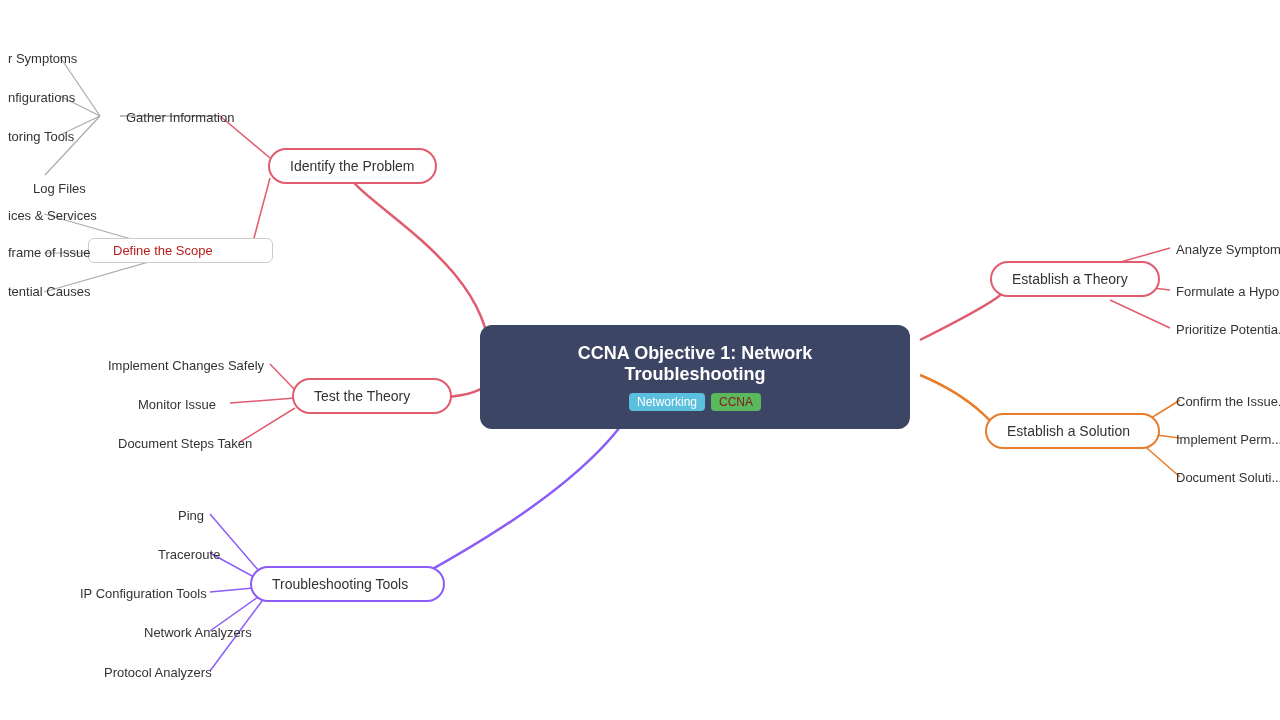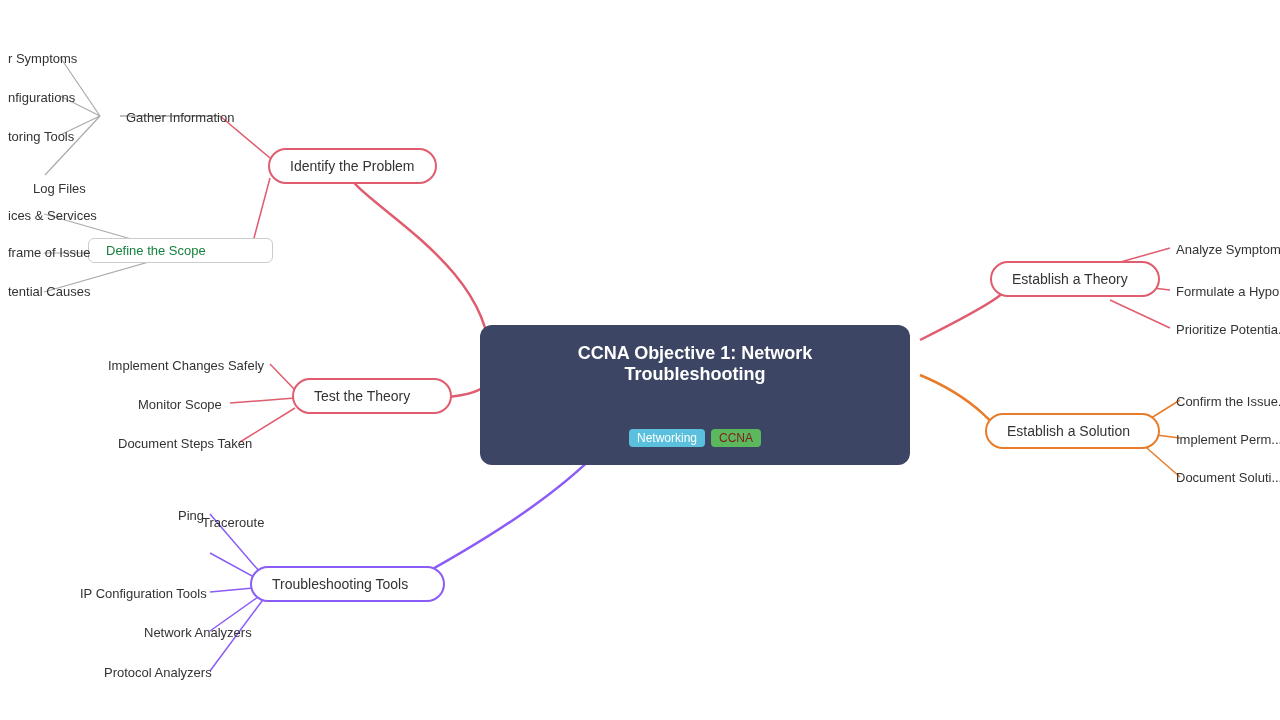--- a/index.html
+++ b/index.html
@@ -39,21 +39,20 @@
     .node-main .tags {
       display: flex;
       gap: 6px;
       justify-content: center;
     }
     .tag {
       border-radius: 4px;
       padding: 2px 8px;
       font-size: 12px;
       font-weight: 500;
-      margin-top: 36px;
     }
     .tag-networking {
       background: #5bc0de;
       color: #fff;
     }
     .tag-ccna {
       background: #5cb85c;
       color: #7f1d1d;
     }
     .node-branch {
@@ -83,23 +82,23 @@
       color: #333;
       white-space: nowrap;
       background: transparent;
       border: none;
       padding: 4px 8px;
     }
     .node-leaf-box {
       background: #fff;
       border: 1.5px solid #ccc;
       border-radius: 6px;
-      padding: 4px 17px;
+      padding: 4px 24px;
       font-size: 13px;
-      color: #15803d;
+      color: #b91c1c;
       white-space: nowrap;
     }
   </style>
 </head>
 <body>
 
 <svg id="canvas" xmlns="http://www.w3.org/2000/svg">
 
   <path d="M 490 360 C 490 260, 350 200, 345 168" fill="none" stroke="#e05c6e" stroke-width="2.5"></path>
 
@@ -202,21 +201,21 @@
 </div>
 
 <div class="node node-branch node-red" style="left:292px; top:378px; width:160px;">
   <span>Test the Theory</span>
 </div>
 
 <div class="node node-leaf" style="left:100px; top:354px;">
   <span>Implement Changes Safely</span>
 </div>
 <div class="node node-leaf" style="left:130px; top:393px;">
-  <span>Monitor Scope</span>
+  <span>Monitor Issue</span>
 </div>
 <div class="node node-leaf" style="left:110px; top:432px;">
   <span>Document Steps Taken</span>
 </div>
 
 <div class="node node-branch node-orange" style="left:985px; top:413px; width:175px;">
   <span>Establish a Solution</span>
 </div>
 
 <div class="node node-leaf" style="left:1168px; top:390px;">
@@ -229,21 +228,21 @@
   <span>Document Soluti...</span>
 </div>
 
 <div class="node node-branch node-purple" style="left:250px; top:566px; width:195px;">
   <span>Troubleshooting Tools</span>
 </div>
 
 <div class="node node-leaf" style="left:170px; top:504px;">
   <span>Ping</span>
 </div>
-<div class="node node-leaf" style="left:150px; top:511px;margin-left:44px;">
+<div class="node node-leaf" style="left:150px; top:543px;">
   <span>Traceroute</span>
 </div>
 <div class="node node-leaf" style="left:72px; top:582px;">
   <span>IP Configuration Tools</span>
 </div>
 <div class="node node-leaf" style="left:96px; top:621px;margin-left:40px;">
   <span>Network Analyzers</span>
 </div>
 <div class="node node-leaf" style="left:96px; top:661px;">
   <span>Protocol Analyzers</span>

